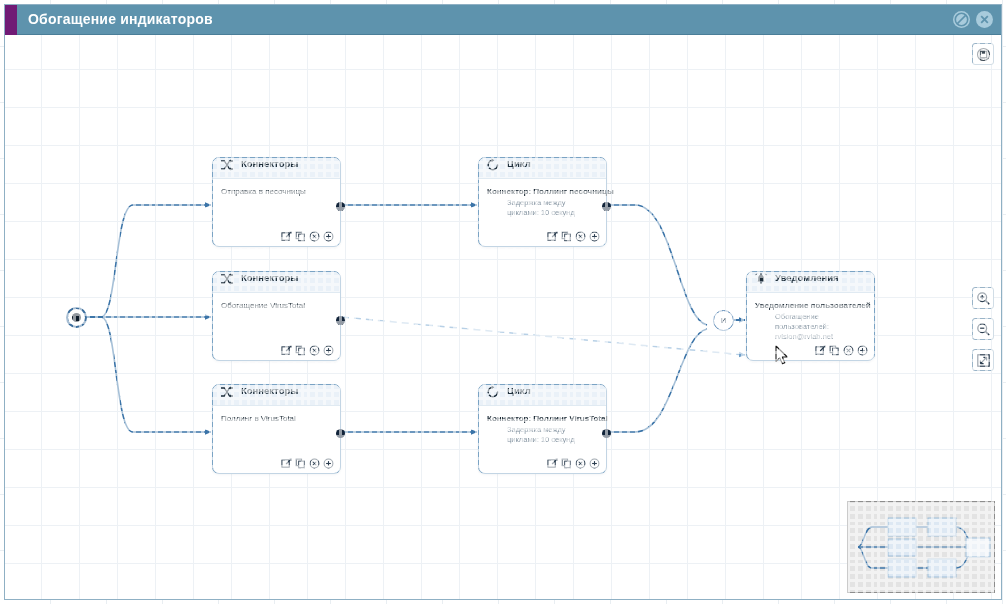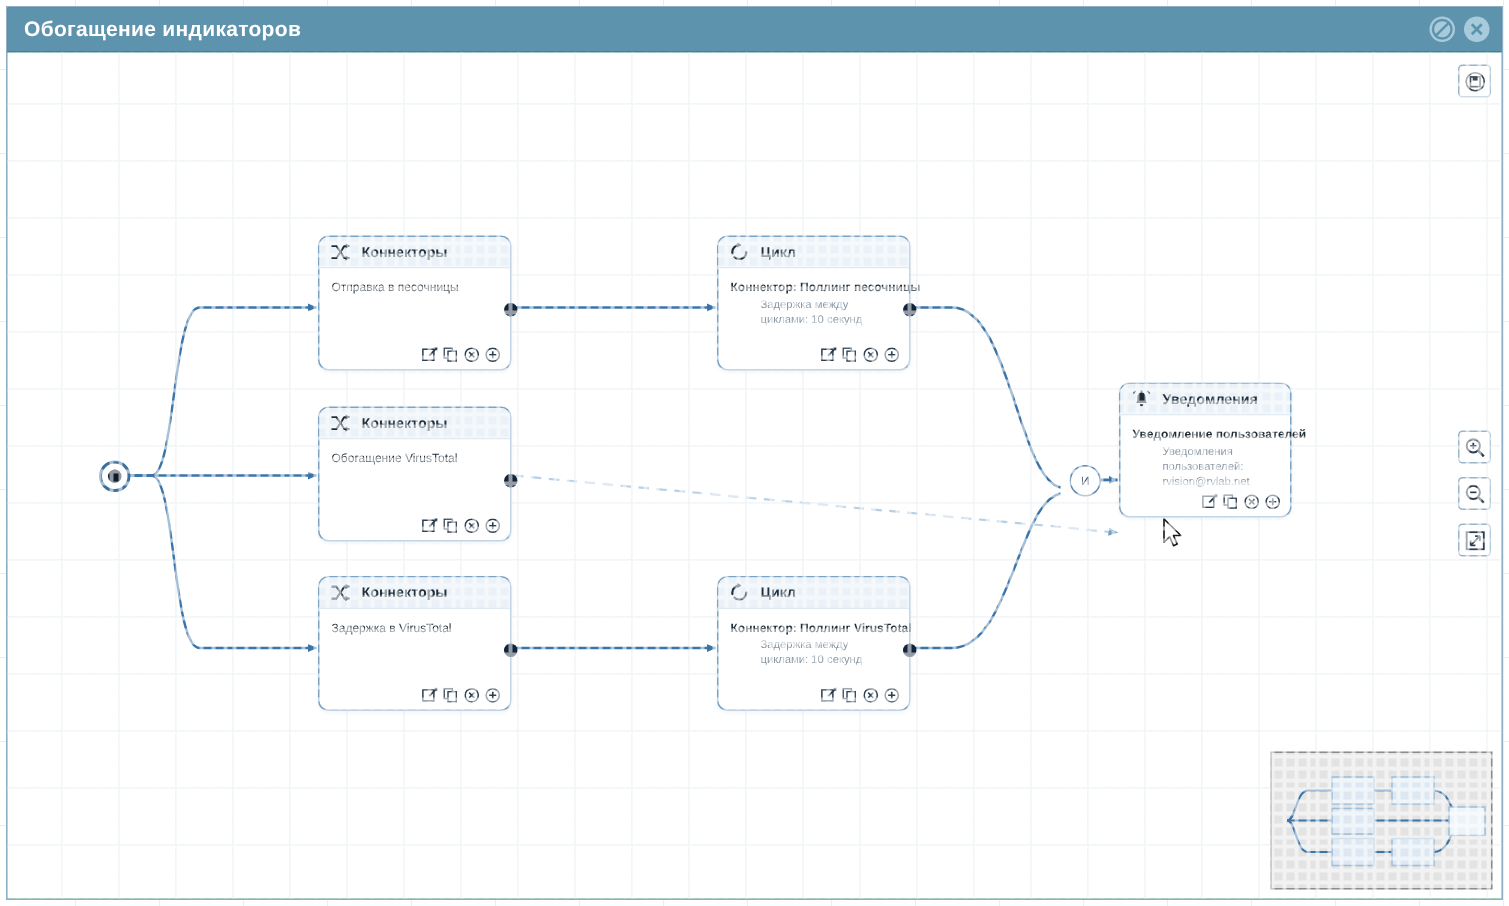--- a/index.html
+++ b/index.html
@@ -31,22 +31,23 @@
   }
 
   
   .window {
     position: absolute;
     left: 4px;
     top: 4px;
     width: 998px;
     height: 596px;
     border: 1px solid #8fb0c4;
-    background: #15803d;
-    box-sizing: border-box;
+    background: #701a75;
+    box-sizing: border-box;
+    padding-left: 12px;
   }
   .titlebar {
     position: relative;
     height: 30px;
     background: #5e93ad;
     border-bottom: 1px solid #4a7e98;
     box-sizing: border-box;
   }
   .titlebar-title {
     position: absolute;
@@ -120,21 +121,21 @@
     border-radius: 7px;
     box-sizing: border-box;
     box-shadow: 0 1px 2px rgba(40,70,100,.10);
   }
   .node-header {
     height: 21px;
     background: #eaf1f8;
     border-bottom: 1px solid #bcd2e4;
     border-radius: 6px 6px 0 0;
     display: flex;
-    align-items: center;
+    align-items: flex-start;
     padding-left: 7px;
     box-sizing: border-box;
   }
   .node-header .nh-icon {
     width: 14px;
     height: 14px;
     margin-right: 7px;
     flex: 0 0 auto;
     display: block;
   }
@@ -432,21 +433,21 @@
         <div class="node-header">
           <svg class="nh-icon" viewBox="0 0 14 14">
             <path d="M1,3 L4.3,3 L9.6,11 L13,11" fill="none" stroke="#1b2b38" stroke-width="1.3"></path>
             <path d="M1,11 L4.3,11 L9.6,3 L13,3" fill="none" stroke="#1b2b38" stroke-width="1.3"></path>
             <path d="M10.4,1.4 L13.2,3 L10.4,4.6 z" fill="#1b2b38"></path>
             <path d="M10.4,9.4 L13.2,11 L10.4,12.6 z" fill="#1b2b38"></path>
           </svg>
           <span class="node-title">Коннекторы</span>
         </div>
         <div class="node-body">
-          <div class="node-line-main">Задержка в VirusTotal</div>
+          <div class="node-line-main">Поллинг в VirusTotal</div>
         </div>
         <div class="node-footer">
           <svg class="nf-icon" viewBox="0 0 12 12">
             <rect x="1" y="2" width="8" height="8" fill="none" stroke="#2c3e50" stroke-width="1.1"></rect>
             <path d="M5.6,6.6 L10.6,1.5" stroke="#2c3e50" stroke-width="1.4"></path>
             <path d="M9.2,0.8 L11.4,3 L11.6,0.6 z" fill="#2c3e50"></path>
           </svg>
           <svg class="nf-icon" viewBox="0 0 12 12">
             <rect x="1.2" y="1.2" width="6" height="7.2" fill="none" stroke="#2c3e50" stroke-width="1"></rect>
             <rect x="4" y="3.4" width="6" height="7.2" fill="#fff" stroke="#2c3e50" stroke-width="1"></rect>
@@ -498,36 +499,36 @@
             <line x1="3.4" y1="6" x2="8.6" y2="6" stroke="#2c3e50" stroke-width="1.2"></line>
           </svg>
         </div>
         <div class="port" style="right:-5px; top:44px;"></div>
       </div>
 
       <div class="junction" style="left:708px; top:275px;">
         <span>И</span>
       </div>
 
-      <div class="node" style="left:741px; top:220px; width:115px; height:90px;">
+      <div class="node" style="left:741px; top:236px; width:129px; height:90px;">
         <div class="node-header">
           <svg class="nh-icon" viewBox="0 0 14 14">
             <path d="M3.4,9.6 C3.4,9.6 4.2,8.9 4.2,7.2 L4.2,5.9
                      C4.2,4.1 5.4,2.7 7,2.7 C8.6,2.7 9.8,4.1 9.8,5.9
                      L9.8,7.2 C9.8,8.9 10.6,9.6 10.6,9.6 z" fill="#1b2b38"></path>
             <rect x="6.4" y="1.3" width="1.2" height="1.5" fill="#1b2b38"></rect>
             <path d="M5.9,10.4 C5.9,11.3 6.4,11.9 7,11.9 C7.6,11.9 8.1,11.3 8.1,10.4 z" fill="#1b2b38"></path>
             <path d="M1.6,3.2 C2.3,2.2 3,1.6 3,1.6" fill="none" stroke="#1b2b38" stroke-width="0.9"></path>
             <path d="M12.4,3.2 C11.7,2.2 11,1.6 11,1.6" fill="none" stroke="#1b2b38" stroke-width="0.9"></path>
           </svg>
           <span class="node-title">Уведомления</span>
         </div>
         <div class="node-body">
           <div class="node-line-main bold">Уведомление пользователей</div>
-          <div class="node-line-sub wrap">Уведомления пользователей: rvision@rvlab.net</div>
+          <div class="node-line-sub wrap">Обогащение пользователей: rvision@rvlab.net</div>
         </div>
         <div class="node-footer">
           <svg class="nf-icon" viewBox="0 0 12 12">
             <rect x="1" y="2" width="8" height="8" fill="none" stroke="#2c3e50" stroke-width="1.1"></rect>
             <path d="M5.6,6.6 L10.6,1.5" stroke="#2c3e50" stroke-width="1.4"></path>
             <path d="M9.2,0.8 L11.4,3 L11.6,0.6 z" fill="#2c3e50"></path>
           </svg>
           <svg class="nf-icon" viewBox="0 0 12 12">
             <rect x="1.2" y="1.2" width="6" height="7.2" fill="none" stroke="#2c3e50" stroke-width="1"></rect>
             <rect x="4" y="3.4" width="6" height="7.2" fill="#fff" stroke="#2c3e50" stroke-width="1"></rect>

